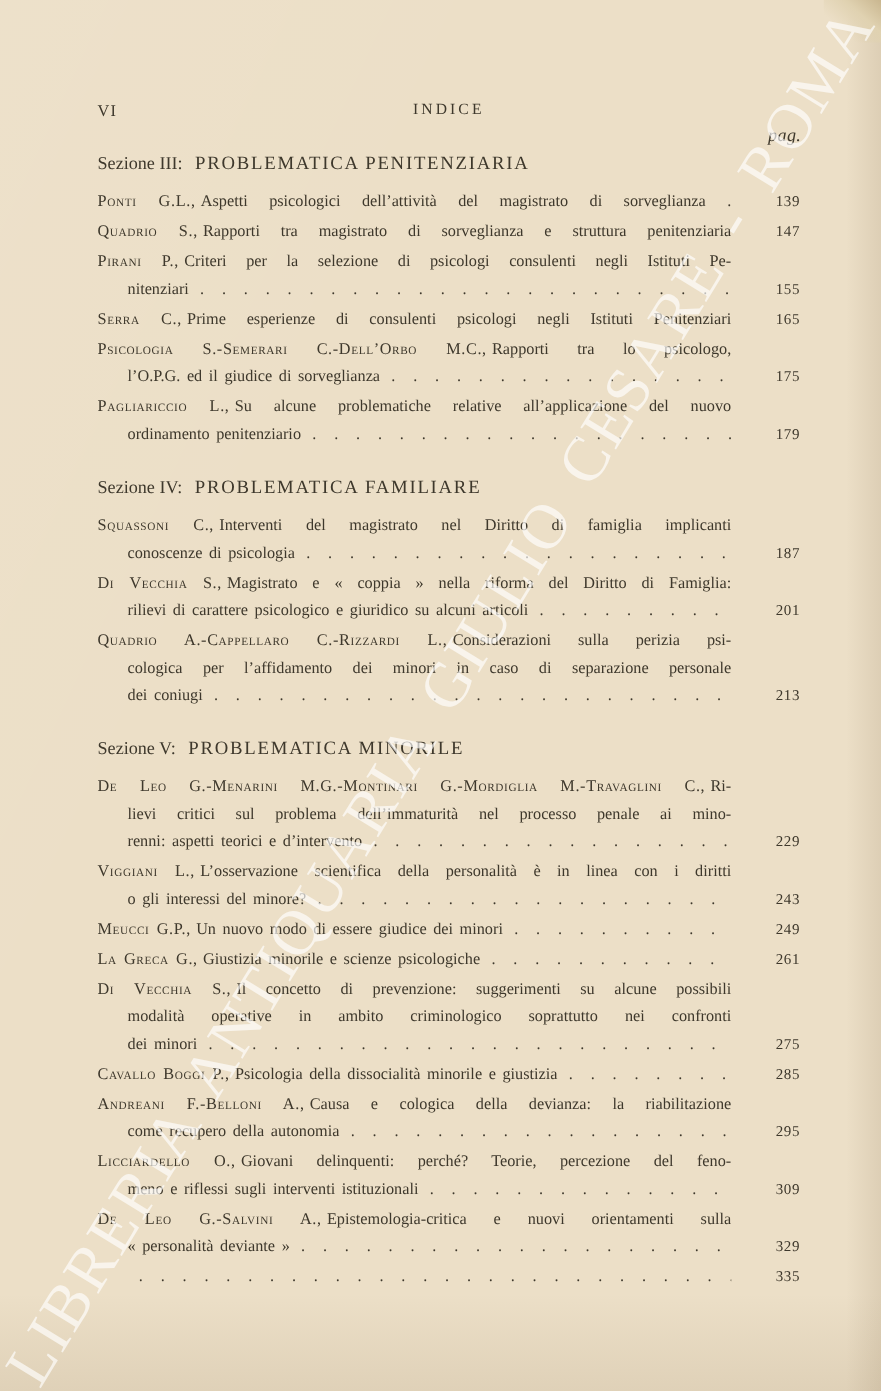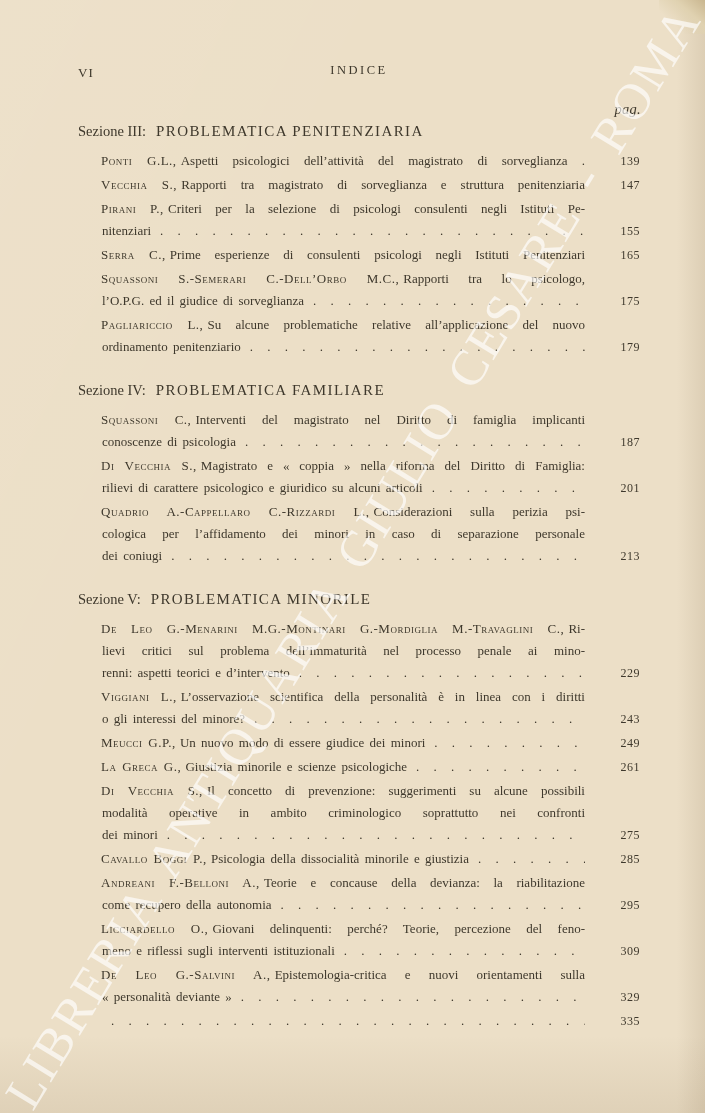--- a/index.html
+++ b/index.html
@@ -15,21 +15,21 @@
       linear-gradient(115deg, rgba(255,255,255,0.06), rgba(0,0,0,0) 35%),
       linear-gradient(to right, rgba(0,0,0,0) 96%, rgba(110,85,50,0.12)),
       linear-gradient(to bottom, rgba(0,0,0,0) 93%, rgba(110,85,50,0.10)),
       #ecdfc7;
   }
   .corner-fold{
     position:absolute;top:0;right:0;width:46px;height:34px;
     background:linear-gradient(222deg,#c9b68f 0%,#e0d2b1 35%,rgba(224,210,177,0) 70%);
   }
   
-  .pagehead{position:absolute;top:63px;left:78px;right:65px;height:18px;}
+  .pagehead{position:absolute;top:80px;left:78px;right:65px;height:18px;}
   .folio{font-size:13px;letter-spacing:1px;}
   .running{
     position:absolute;left:50%;transform:translateX(-50%);
     font-size:12.5px;letter-spacing:2.5px;
   }
   .pag{
     position:absolute;top:101px;right:64px;
     font-style:italic;font-size:14.5px;letter-spacing:.3px;
   }
   
@@ -44,21 +44,21 @@
   .entry-text{width:507px;}
   .pageno{
     flex:1;text-align:right;align-self:flex-end;
     font-size:12px;line-height:22px;letter-spacing:.5px;
   }
   .line{line-height:22px;font-size:13px;text-align:justify;word-spacing:1.5px;}
   .line.fill{text-align-last:justify;}
   .line.cont{margin-left:24px;justify-content:space-between;}
   .line.last{display:flex;text-align:left;}
   .line.last .txt{white-space:nowrap;word-spacing:2px;}
-  .sc{font-variant:small-caps;letter-spacing:.5px;margin-right:.32em;margin-left:23px;}
+  .sc{font-variant:small-caps;letter-spacing:.5px;margin-right:.32em;}
   .dots{
     flex:1;overflow:hidden;white-space:nowrap;
     margin-left:9px;word-spacing:11px;
   }
   
   .watermark{
     position:absolute;top:50%;left:50%;width:1500px;
     transform:translate(-50%,-50%) rotate(-58.5deg);
     text-align:center;white-space:nowrap;
     font-size:51px;letter-spacing:2px;word-spacing:10px;
@@ -85,21 +85,21 @@
 
     <div class="entry">
       <div class="entry-text">
         <div class="line fill"><span class="sc">Ponti G.L.,</span><span>Aspetti psicologici dell’attività del magistrato di sorveglianza .</span></div>
       </div>
       <div class="pageno">139</div>
     </div>
 
     <div class="entry">
       <div class="entry-text">
-        <div class="line fill"><span class="sc">Vecchia S.,</span><span>Rapporti tra magistrato di sorveglianza e struttura penitenziaria</span></div>
+        <div class="line fill"><span class="sc">Quadrio S.,</span><span>Rapporti tra magistrato di sorveglianza e struttura penitenziaria</span></div>
       </div>
       <div class="pageno">147</div>
     </div>
 
     <div class="entry">
       <div class="entry-text">
         <div class="line fill"><span class="sc">Pirani P.,</span><span>Criteri per la selezione di psicologi consulenti negli Istituti Pe-</span></div>
         <div class="line last cont">
             <span class="txt">nitenziari</span>
             <span class="dots">. . . . . . . . . . . . . . . . . . . . . . . . . . . . . . . .</span>
@@ -110,21 +110,21 @@
 
     <div class="entry">
       <div class="entry-text">
         <div class="line fill"><span class="sc">Serra C.,</span><span>Prime esperienze di consulenti psicologi negli Istituti Penitenziari</span></div>
       </div>
       <div class="pageno">165</div>
     </div>
 
     <div class="entry">
       <div class="entry-text">
-        <div class="line fill"><span class="sc">Squassoni S.-Semerari C.-Dell’Orbo M.C.,</span><span>Rapporti tra lo psicologo,</span></div>
+        <div class="line fill"><span class="sc">Psicologia S.-Semerari C.-Dell’Orbo M.C.,</span><span>Rapporti tra lo psicologo,</span></div>
         <div class="line last cont">
             <span class="txt">l’O.P.G. ed il giudice di sorveglianza</span>
             <span class="dots">. . . . . . . . . . . . . . . . . . . . . . . . . . . . . . . .</span>
           </div>
       </div>
       <div class="pageno">175</div>
     </div>
 
     <div class="entry">
       <div class="entry-text">
@@ -235,21 +235,21 @@
         <div class="line last">
             <span class="txt"><span class="sc">Cavallo Boggi P.,</span><span>Psicologia della dissocialità minorile e giustizia</span></span>
             <span class="dots">. . . . . . . . . . . . . . . . . . . . . . . . . . . . . . . .</span>
           </div>
       </div>
       <div class="pageno">285</div>
     </div>
 
     <div class="entry">
       <div class="entry-text">
-        <div class="line fill"><span class="sc">Andreani F.-Belloni A.,</span><span>Teorie e concause della devianza: la riabilitazione</span></div>
+        <div class="line fill"><span class="sc">Andreani F.-Belloni A.,</span><span>Causa e cologica della devianza: la riabilitazione</span></div>
         <div class="line last cont">
             <span class="txt">come recupero della autonomia</span>
             <span class="dots">. . . . . . . . . . . . . . . . . . . . . . . . . . . . . . . .</span>
           </div>
       </div>
       <div class="pageno">295</div>
     </div>
 
     <div class="entry">
       <div class="entry-text">

